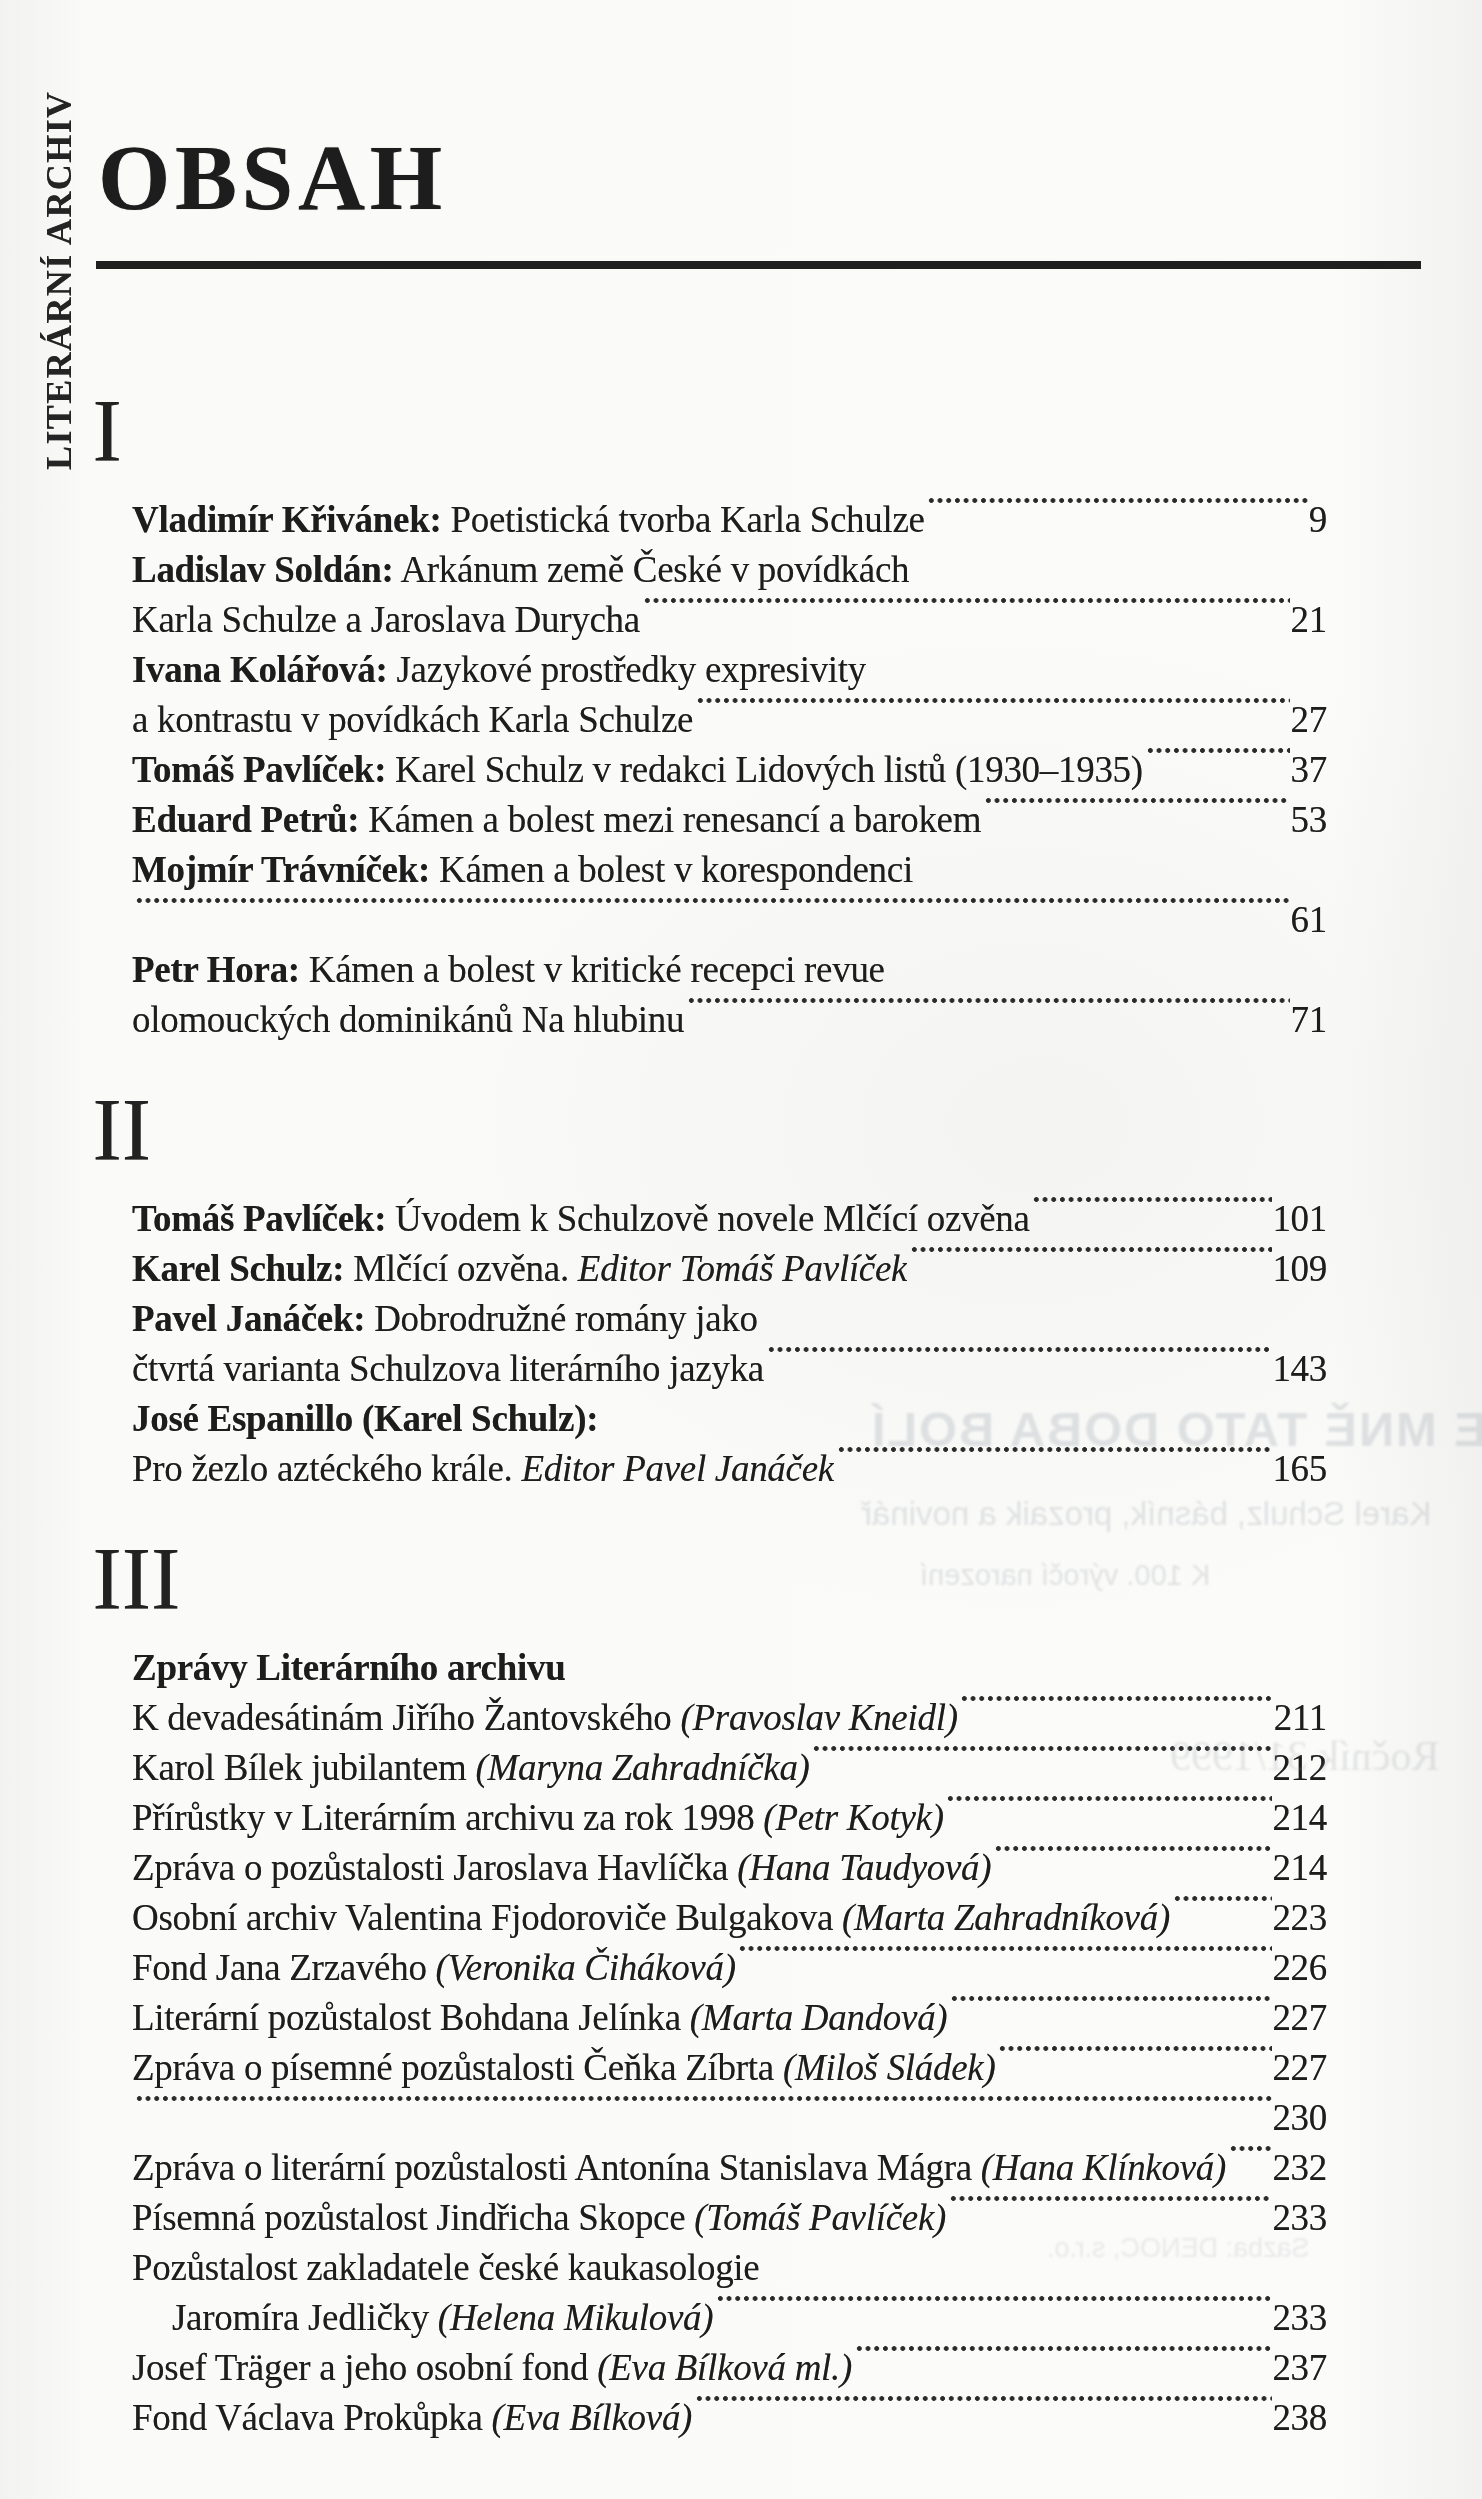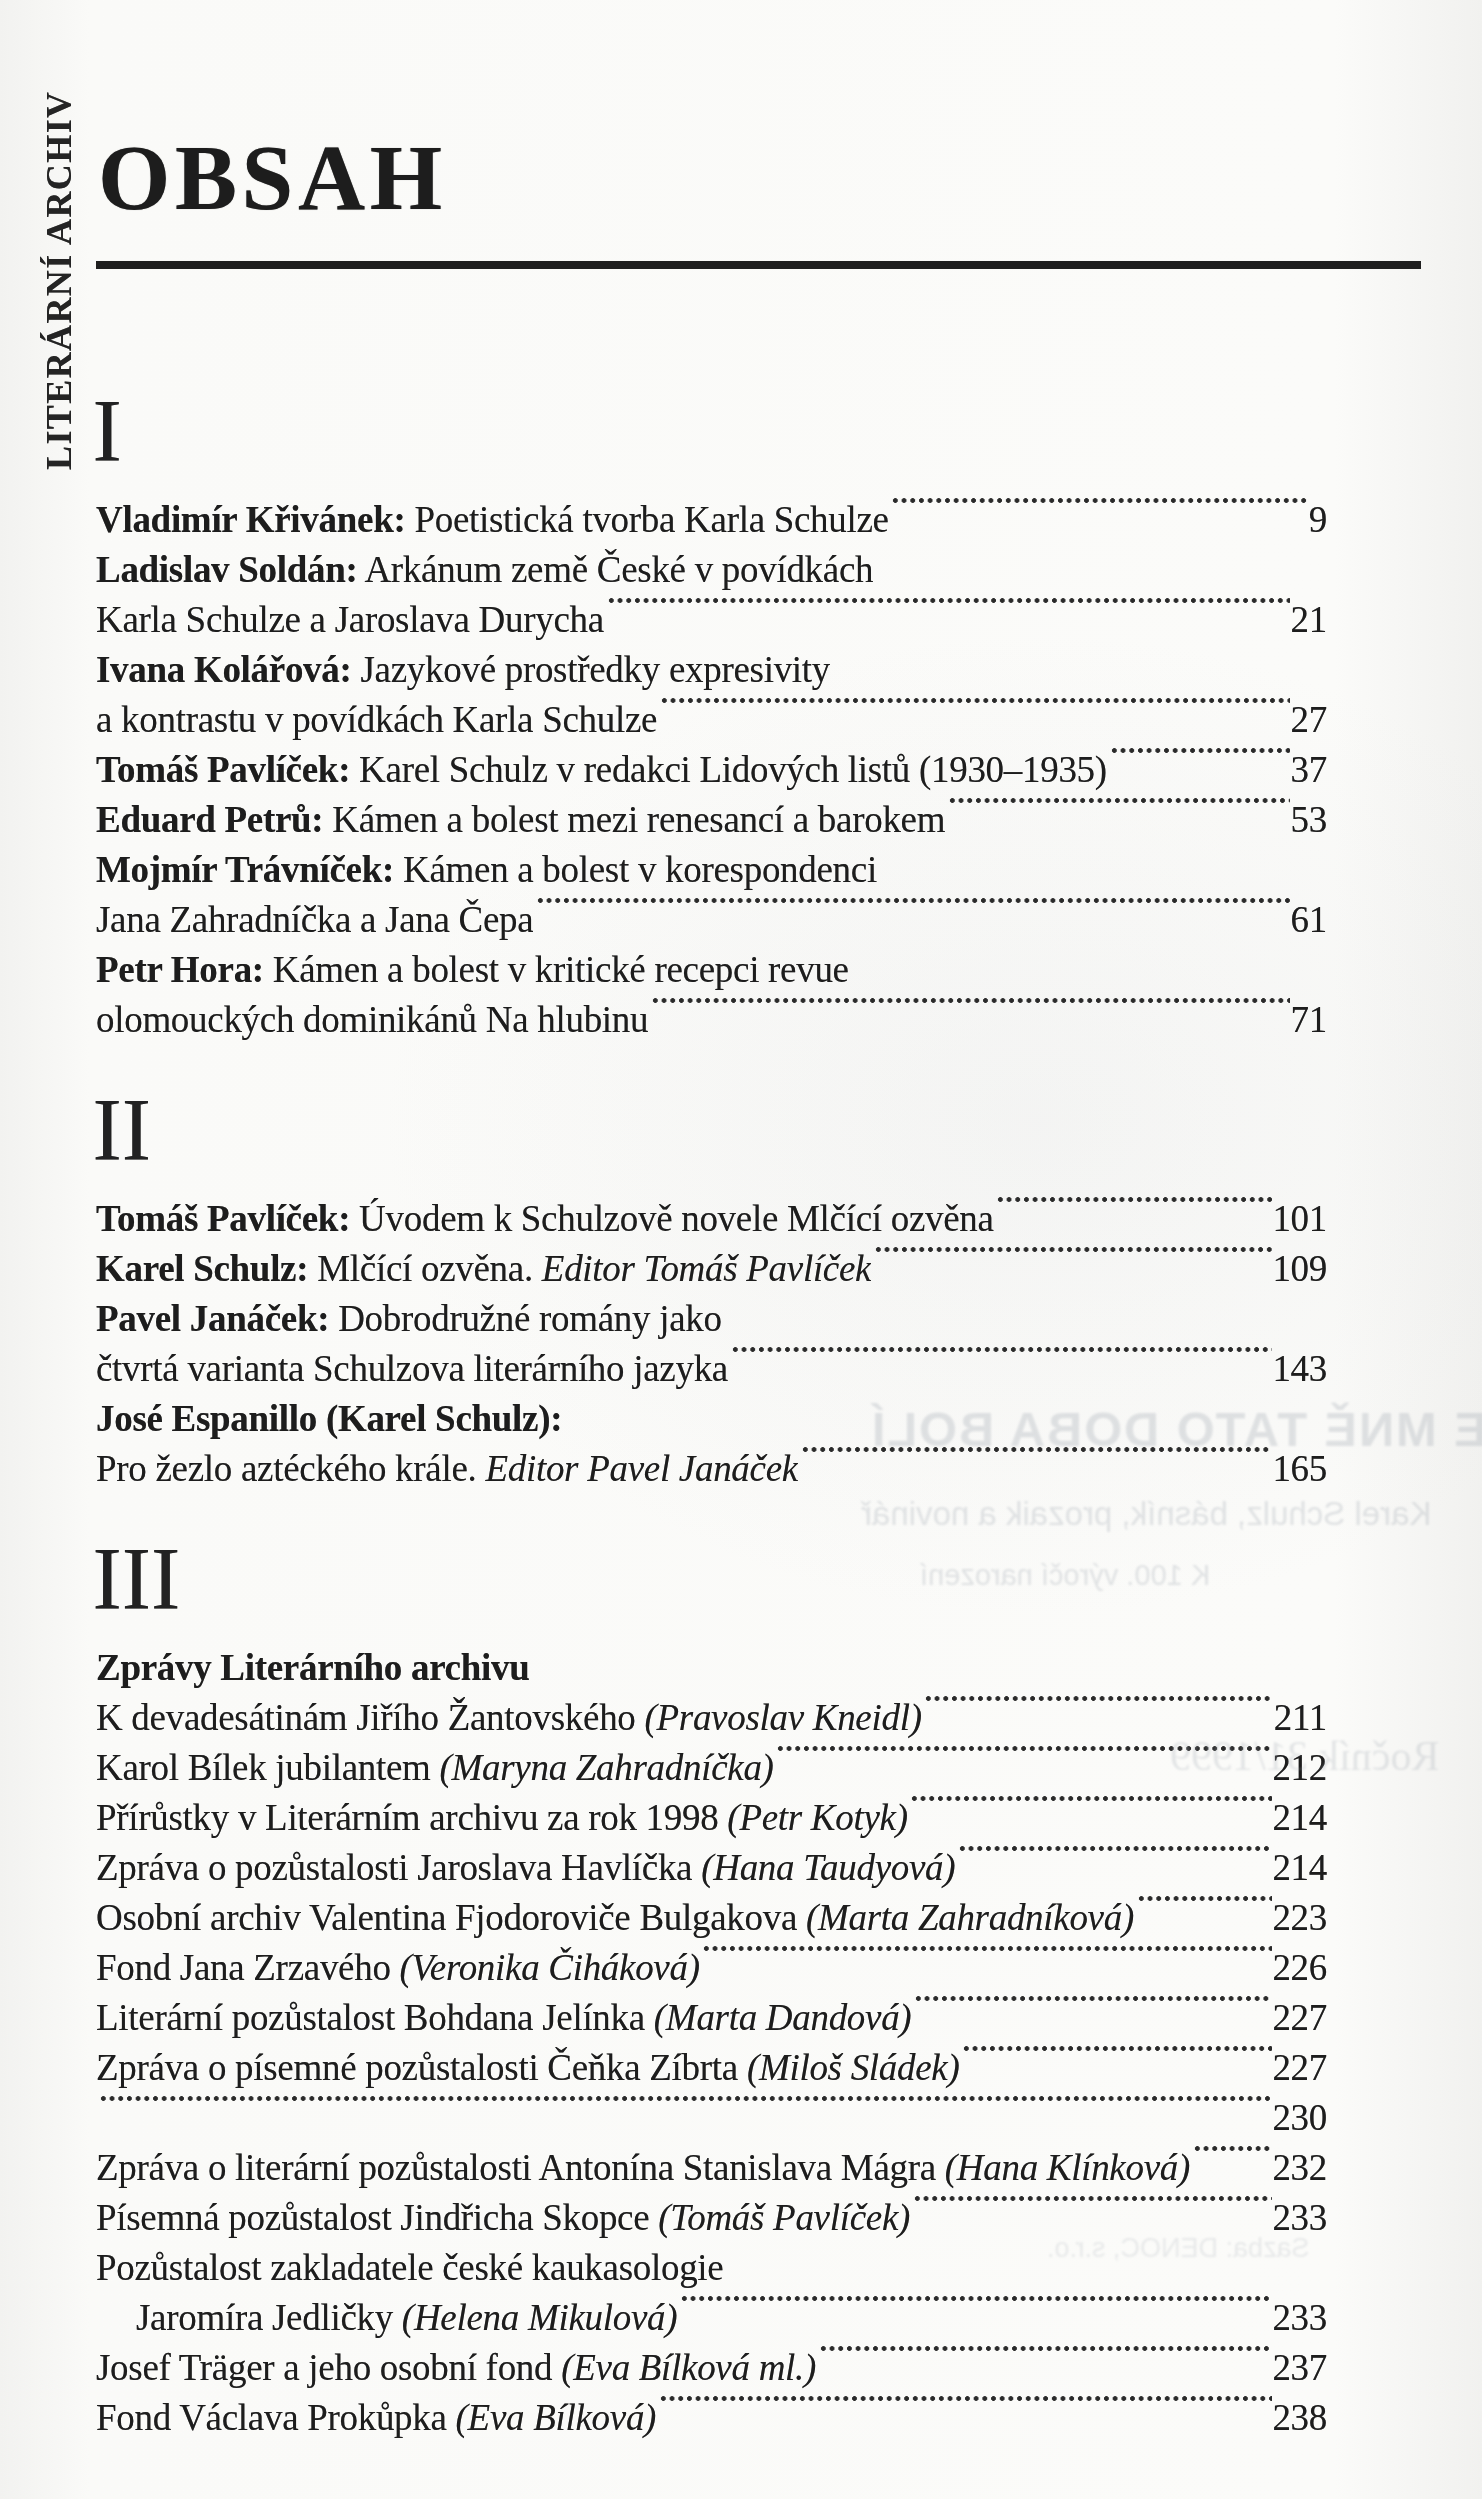--- a/index.html
+++ b/index.html
@@ -39,21 +39,21 @@
   .toc-section + .toc-section{margin-top:36px;}
   .section-heading{
     font-size:88px;line-height:1.12;font-weight:400;
     margin:0 0 14.6px -3.6px;color:#222;
     text-shadow:0 0 0.6px rgba(40,40,40,.6);
   }
   .toc-list{
     font-size:37px;line-height:50px;letter-spacing:-0.3px;
     text-shadow:0 0 0.5px rgba(35,35,35,.55);
   }
-  .toc-line{display:flex;align-items:flex-end;}
+  .toc-line{display:flex;align-items:flex-end;margin-left:36px;}
   .toc-line.indent{padding-left:40px;}
   .entry-text{white-space:nowrap;flex:0 1 auto;overflow:hidden;}
   .b{font-weight:700;}
   .i{font-style:italic;}
   .dots{
     flex:1 1 0;min-width:12.7px;height:11px;margin:0 0.9px 0 2.7px;
     background-image:radial-gradient(circle,#2a2a2a 2.1px,rgba(0,0,0,0) 2.6px);
     background-size:8.7px 11px;background-repeat:repeat-x;background-position:0 center;
     align-self:baseline;
   }
@@ -113,21 +113,20 @@
           </div>
           <div class="toc-line">
             <span class="entry-text"><span class="b">Eduard Petrů:</span><span class="r"> Kámen a bolest mezi renesancí a barokem</span></span>
             <span class="dots"></span>
             <span class="pagenum">53</span>
           </div>
           <div class="toc-line">
             <span class="entry-text"><span class="b">Mojmír Trávníček:</span><span class="r"> Kámen a bolest v korespondenci</span></span>
           </div>
           <div class="toc-line">
-            <span class="entry-text"><span class="r">Jana Zahradníčka a Jana Čepa</span></span>
             <span class="dots"></span>
             <span class="pagenum">61</span>
           </div>
           <div class="toc-line">
             <span class="entry-text"><span class="b">Petr Hora:</span><span class="r"> Kámen a bolest v kritické recepci revue</span></span>
           </div>
           <div class="toc-line">
             <span class="entry-text"><span class="r">olomouckých dominikánů Na hlubinu</span></span>
             <span class="dots"></span>
             <span class="pagenum">71</span>

